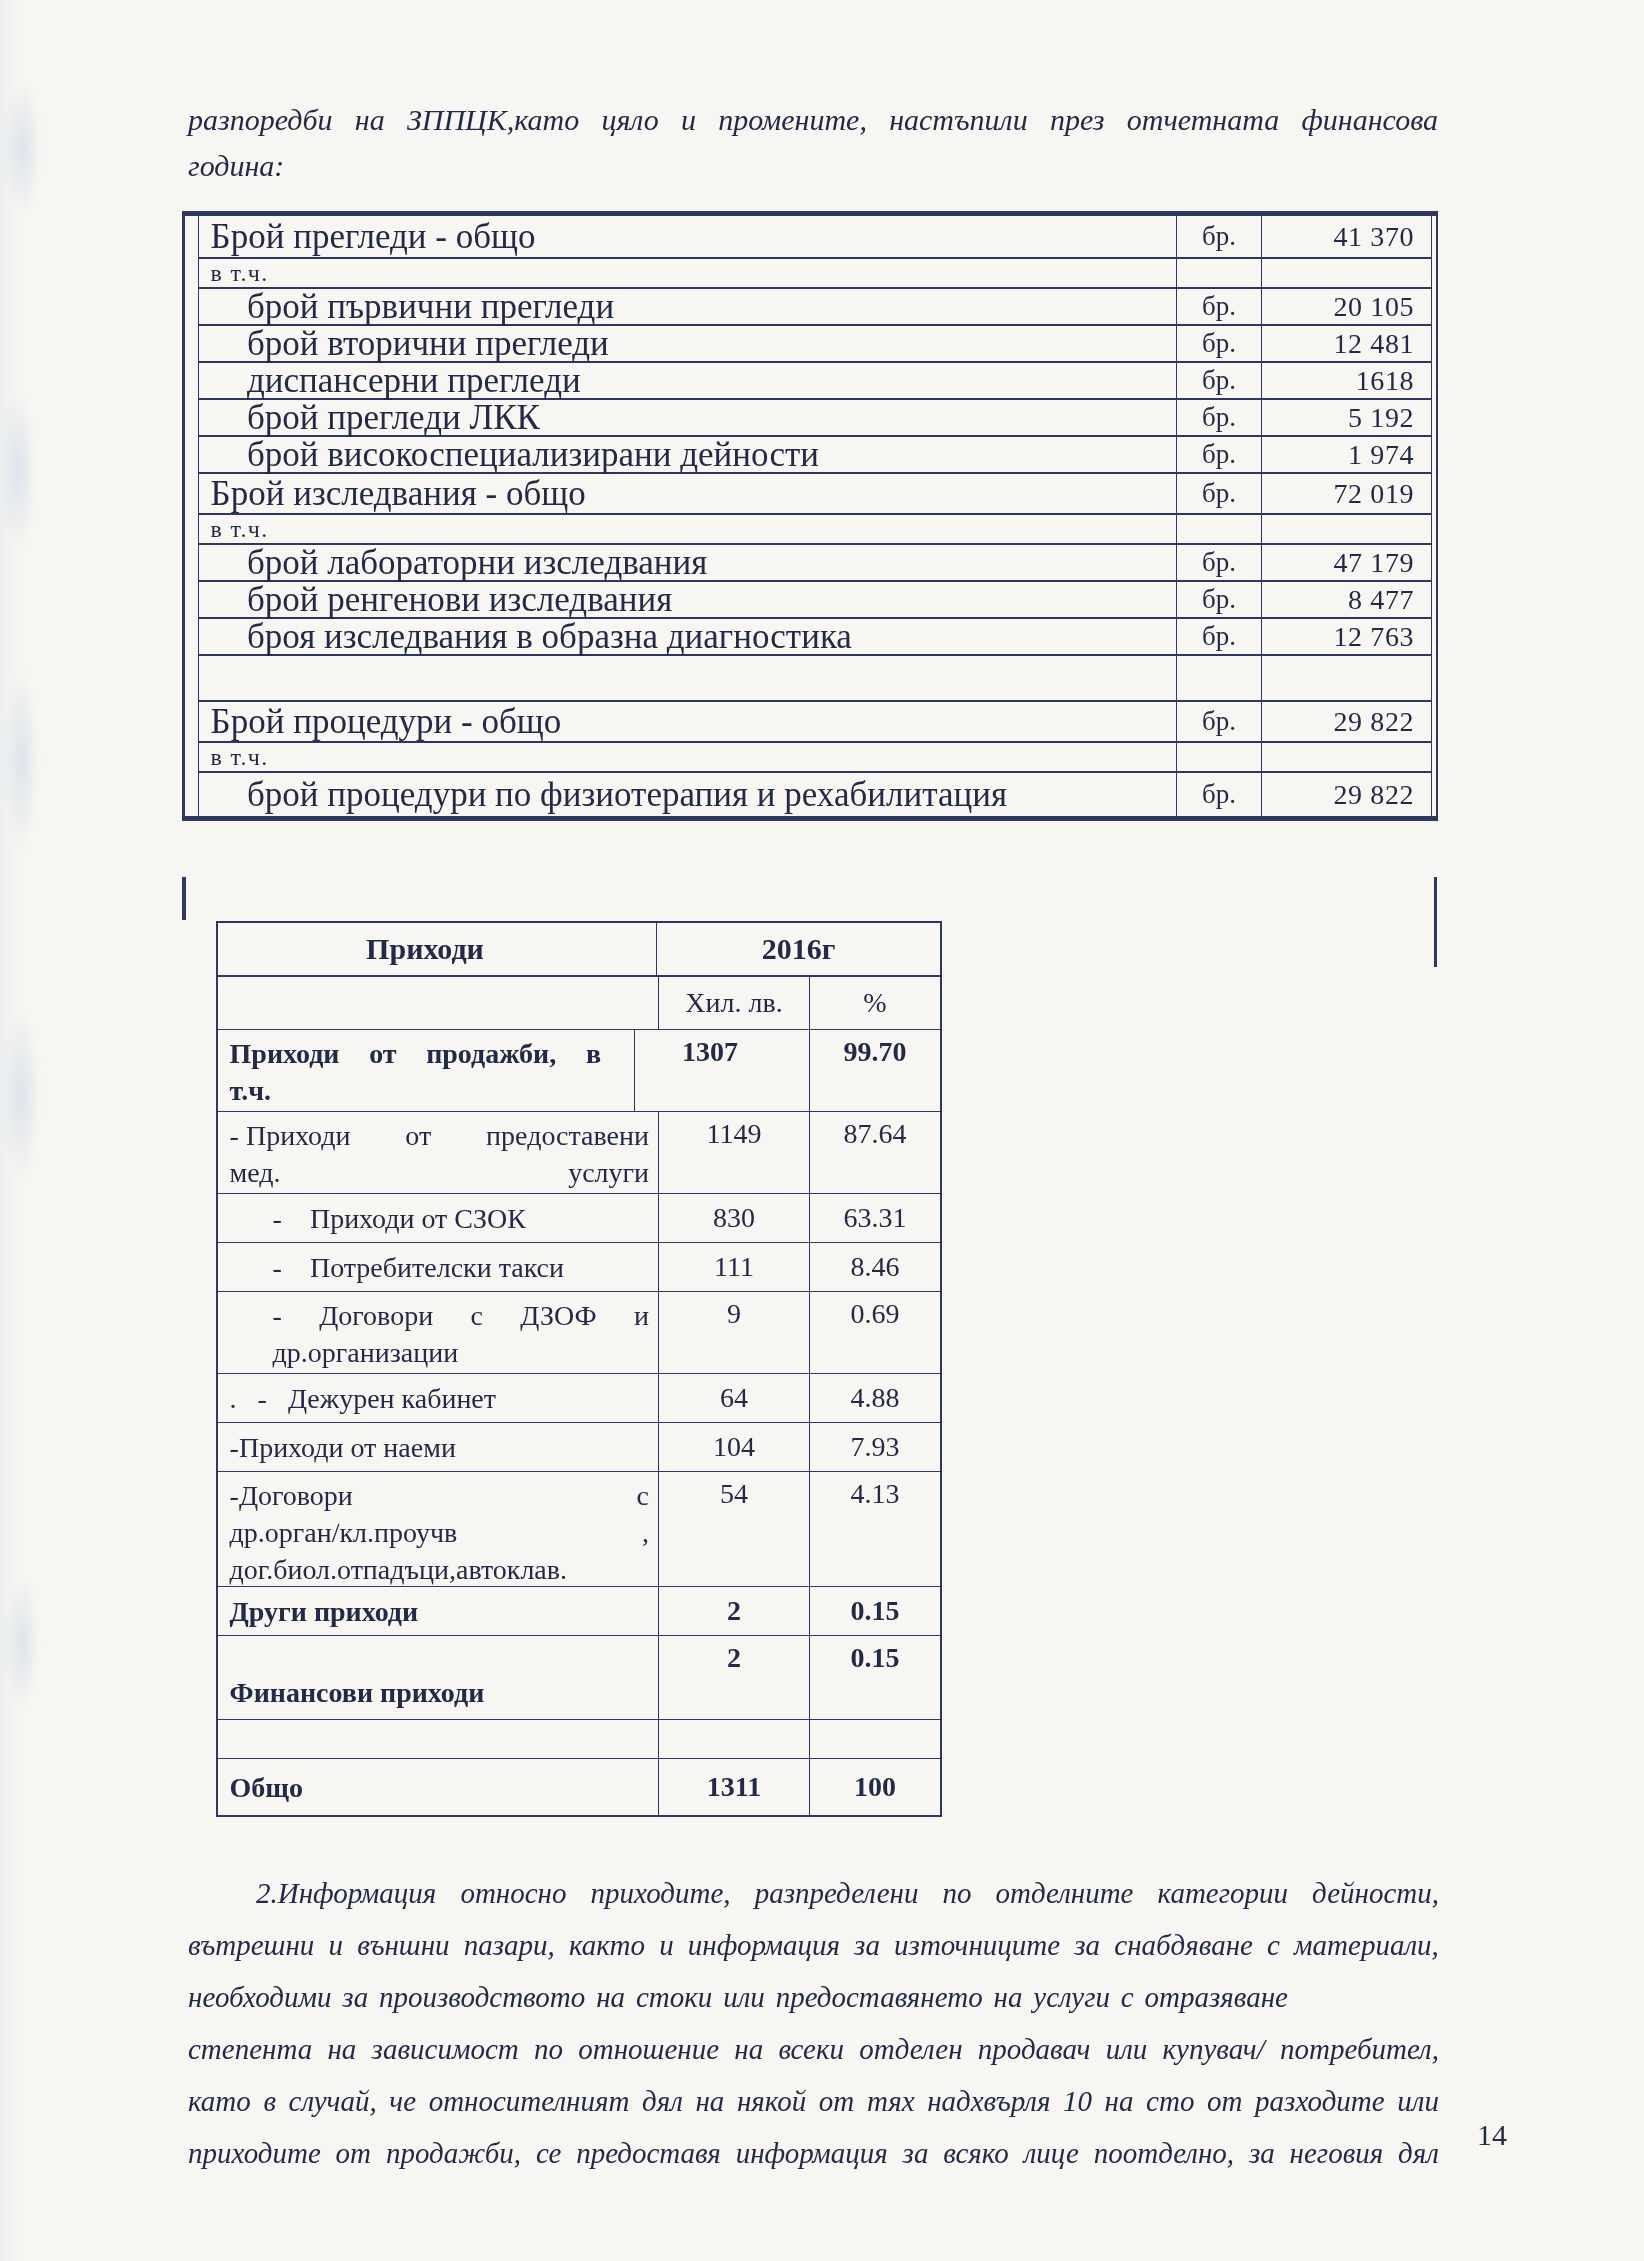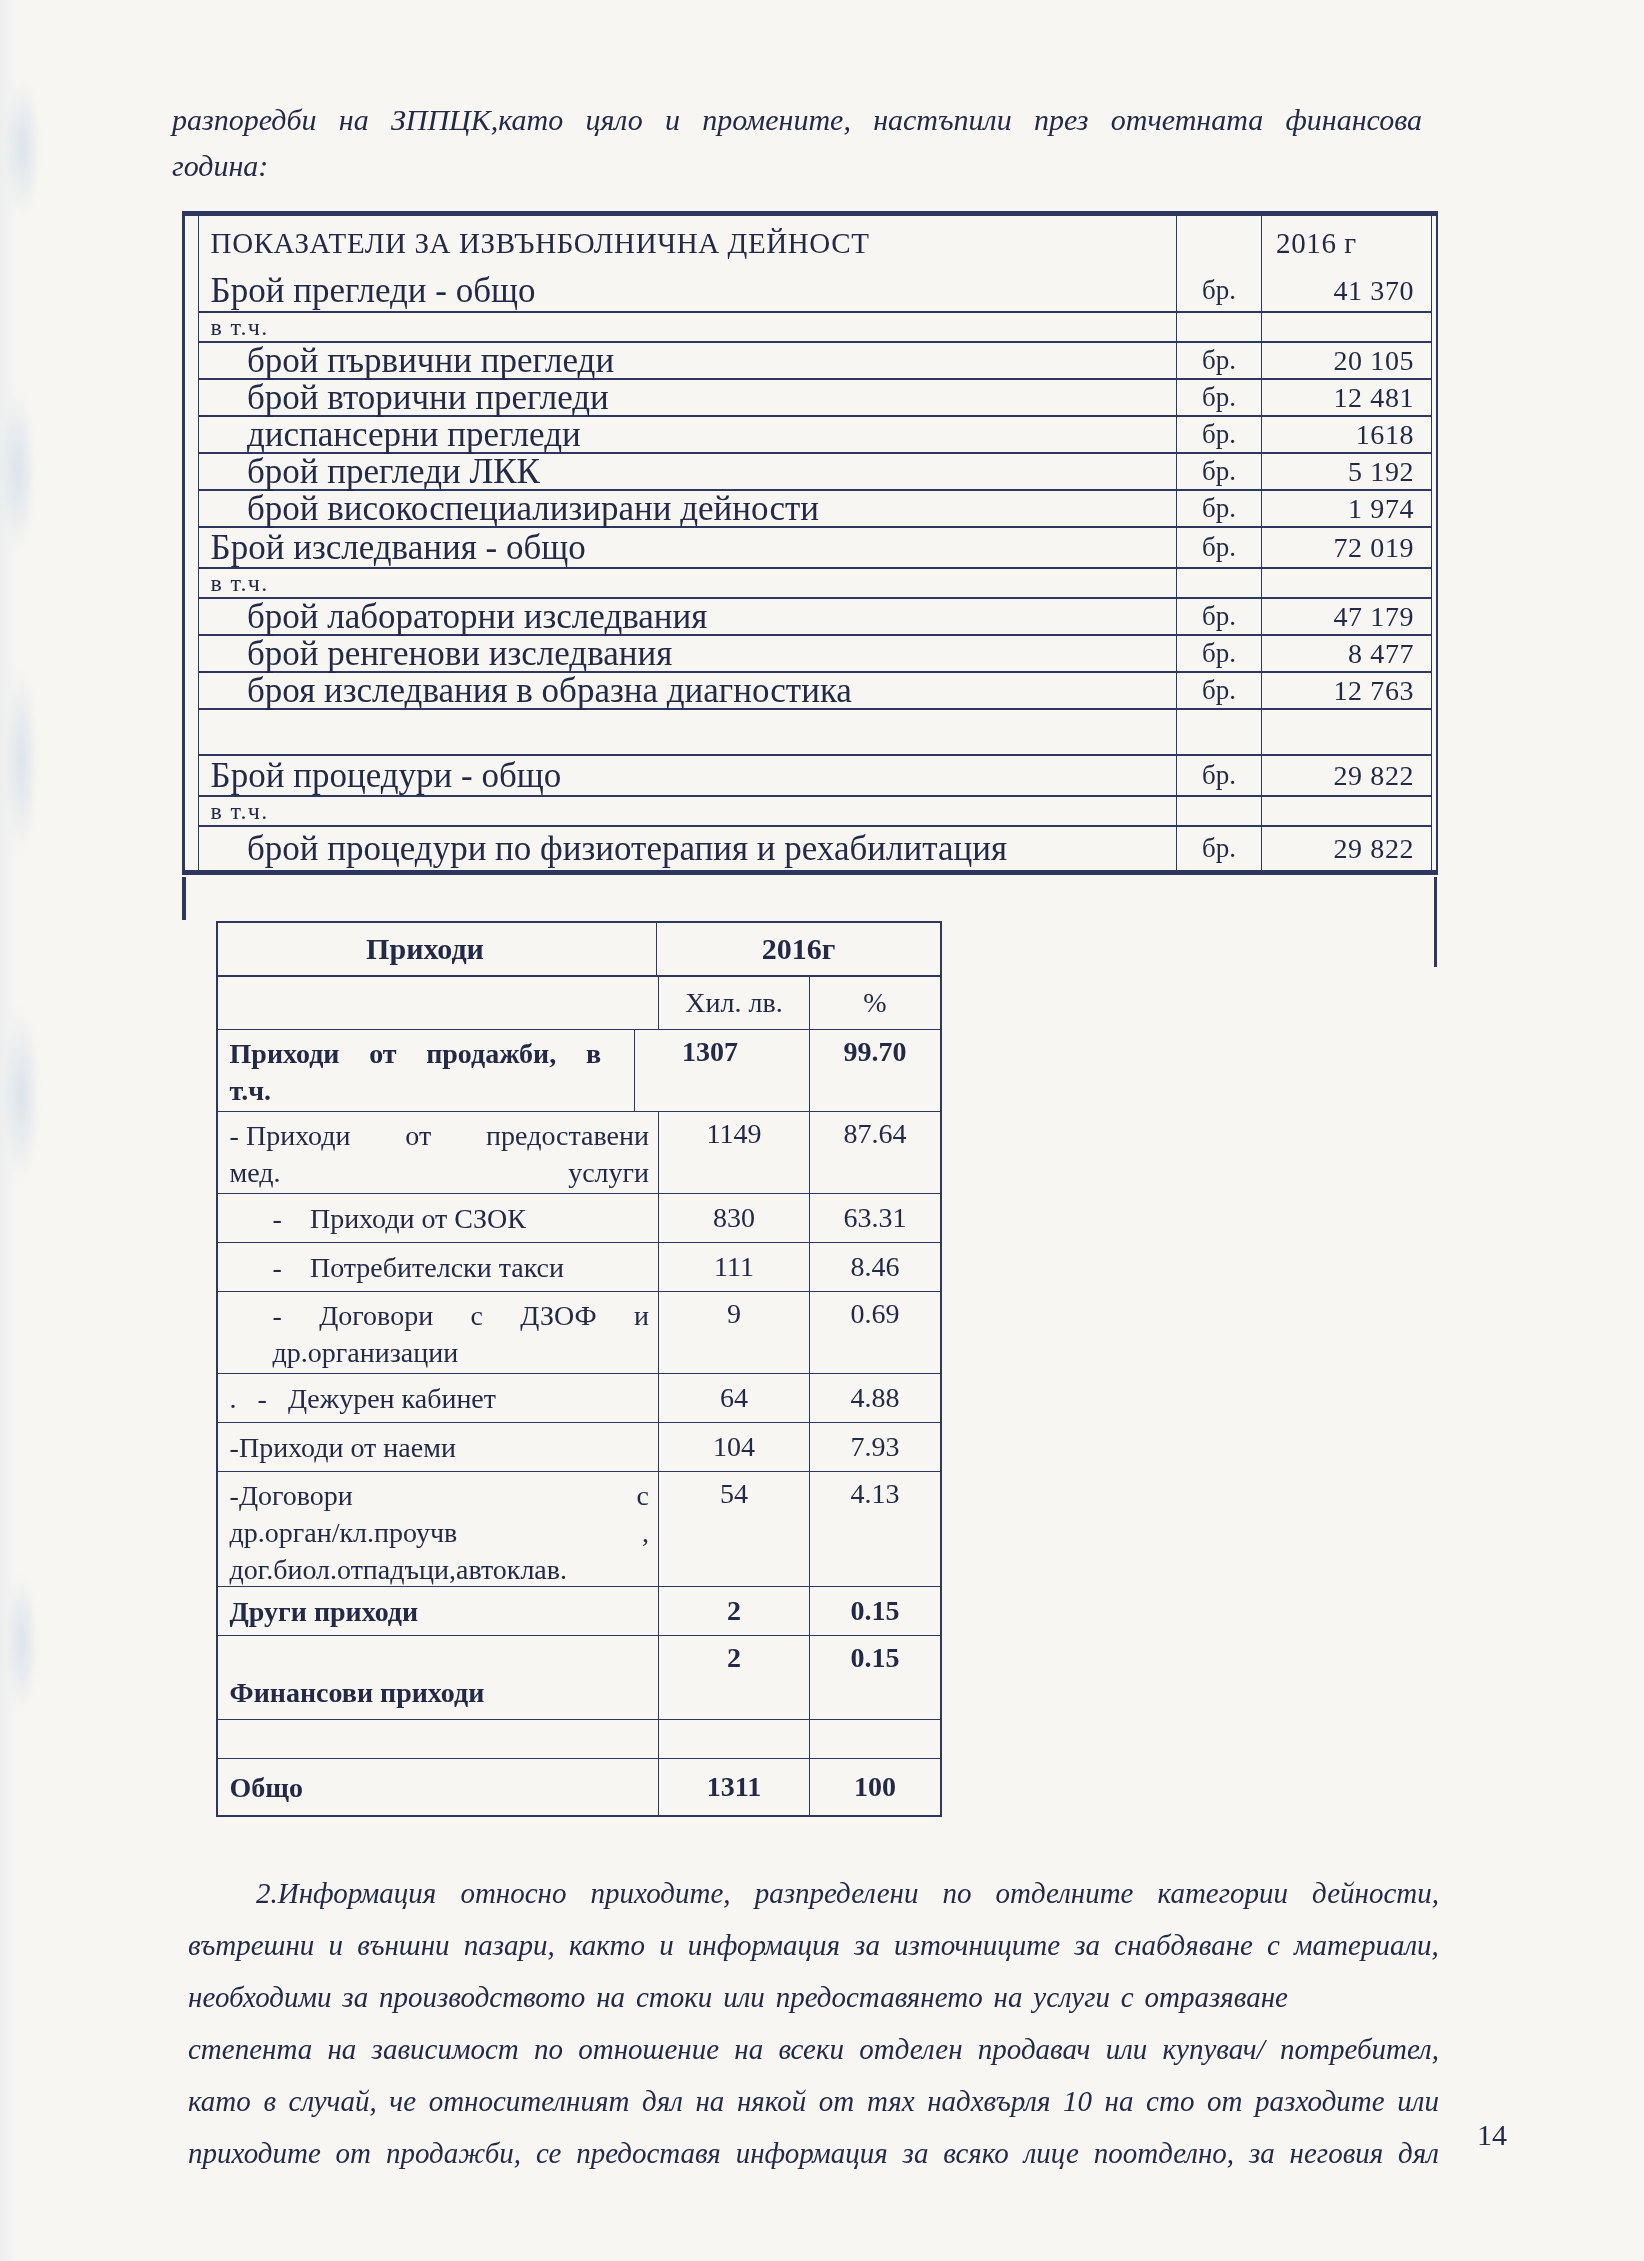--- a/index.html
+++ b/index.html
@@ -14,21 +14,21 @@
     position:relative;width:1644px;height:2261px;background:var(--bg);
     font-family:var(--serif);color:var(--ink);overflow:hidden;
   }
   
   .edge-strip{position:absolute;left:0;top:0;width:18px;height:100%;
     background:linear-gradient(to right, rgba(140,170,215,.10), rgba(140,170,215,0));}
   .smudge{position:absolute;border-radius:50%;
     background:radial-gradient(ellipse at center, rgba(110,150,210,.20), rgba(110,150,210,0) 70%);
     filter:blur(2.6px);}
   
-  .intro{position:absolute;left:172px;top:97px;width:1250px;
+  .intro{position:absolute;left:188px;top:97px;width:1250px;
     font-style:italic;font-size:30px;line-height:46px;}
   .jline{display:flex;justify-content:space-between;flex-wrap:nowrap;}
   .jline span{white-space:pre;}
   
   .t1-frame{
     position:absolute;left:182px;top:211px;width:1256px;box-sizing:border-box;
     border:2.6px solid var(--line);
     border-left-width:3.9px;border-top-width:5.8px;border-bottom-width:5.8px;
     background:var(--bg);
   }
@@ -121,25 +121,20 @@
         <span>настъпили</span>
         <span>през</span>
         <span>отчетната</span>
         <span>финансова</span>
       </div>
     <div>година:</div>
   </div>
 
   <div class="t1-frame">
     <div class="t1">
-      <div class="t1-row t1-header">
-        <div class="c label">ПОКАЗАТЕЛИ ЗА ИЗВЪНБОЛНИЧНА ДЕЙНОСТ</div>
-        <div class="c unit"></div>
-        <div class="c value">2016 г</div>
-      </div>
       <div id="t1-rows">
           <div class="t1-row group">
             <div class="c label">Брой прегледи - общо</div>
             <div class="c unit">бр.</div>
             <div class="c value">41 370</div>
           </div>
           <div class="t1-row subhead">
             <div class="c label">в т.ч.</div>
             <div class="c unit"></div>
             <div class="c value"></div>

